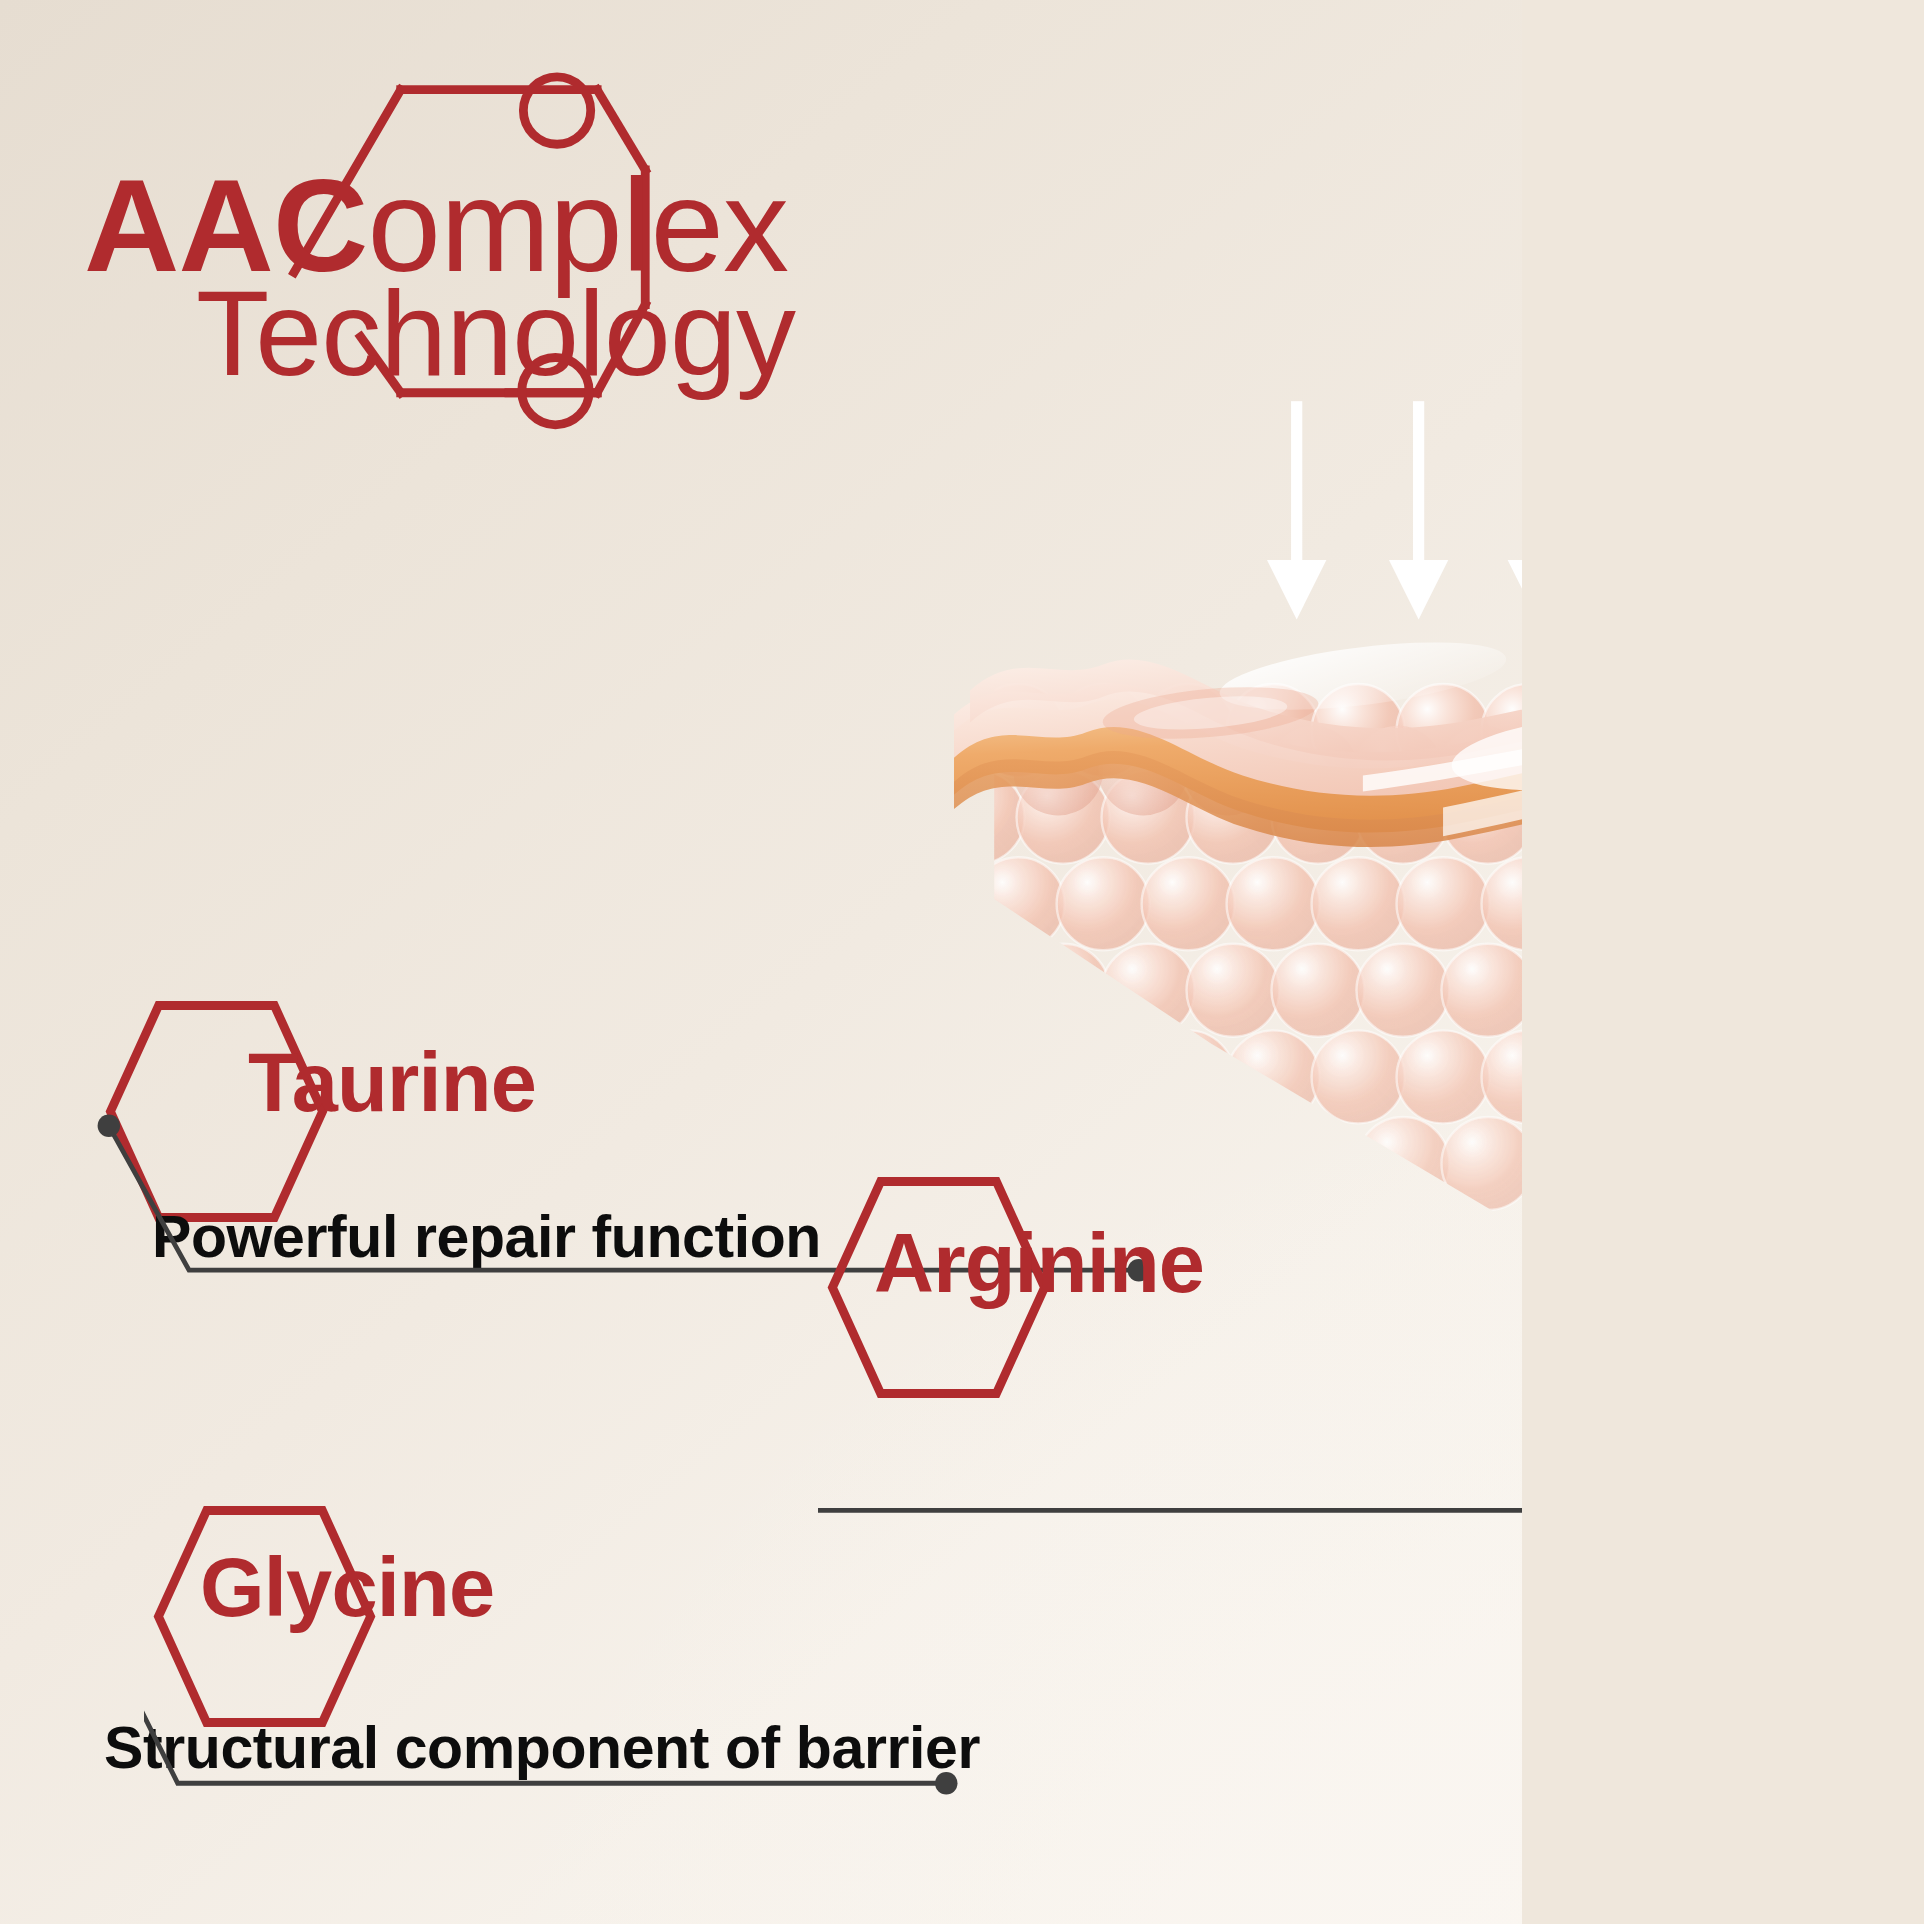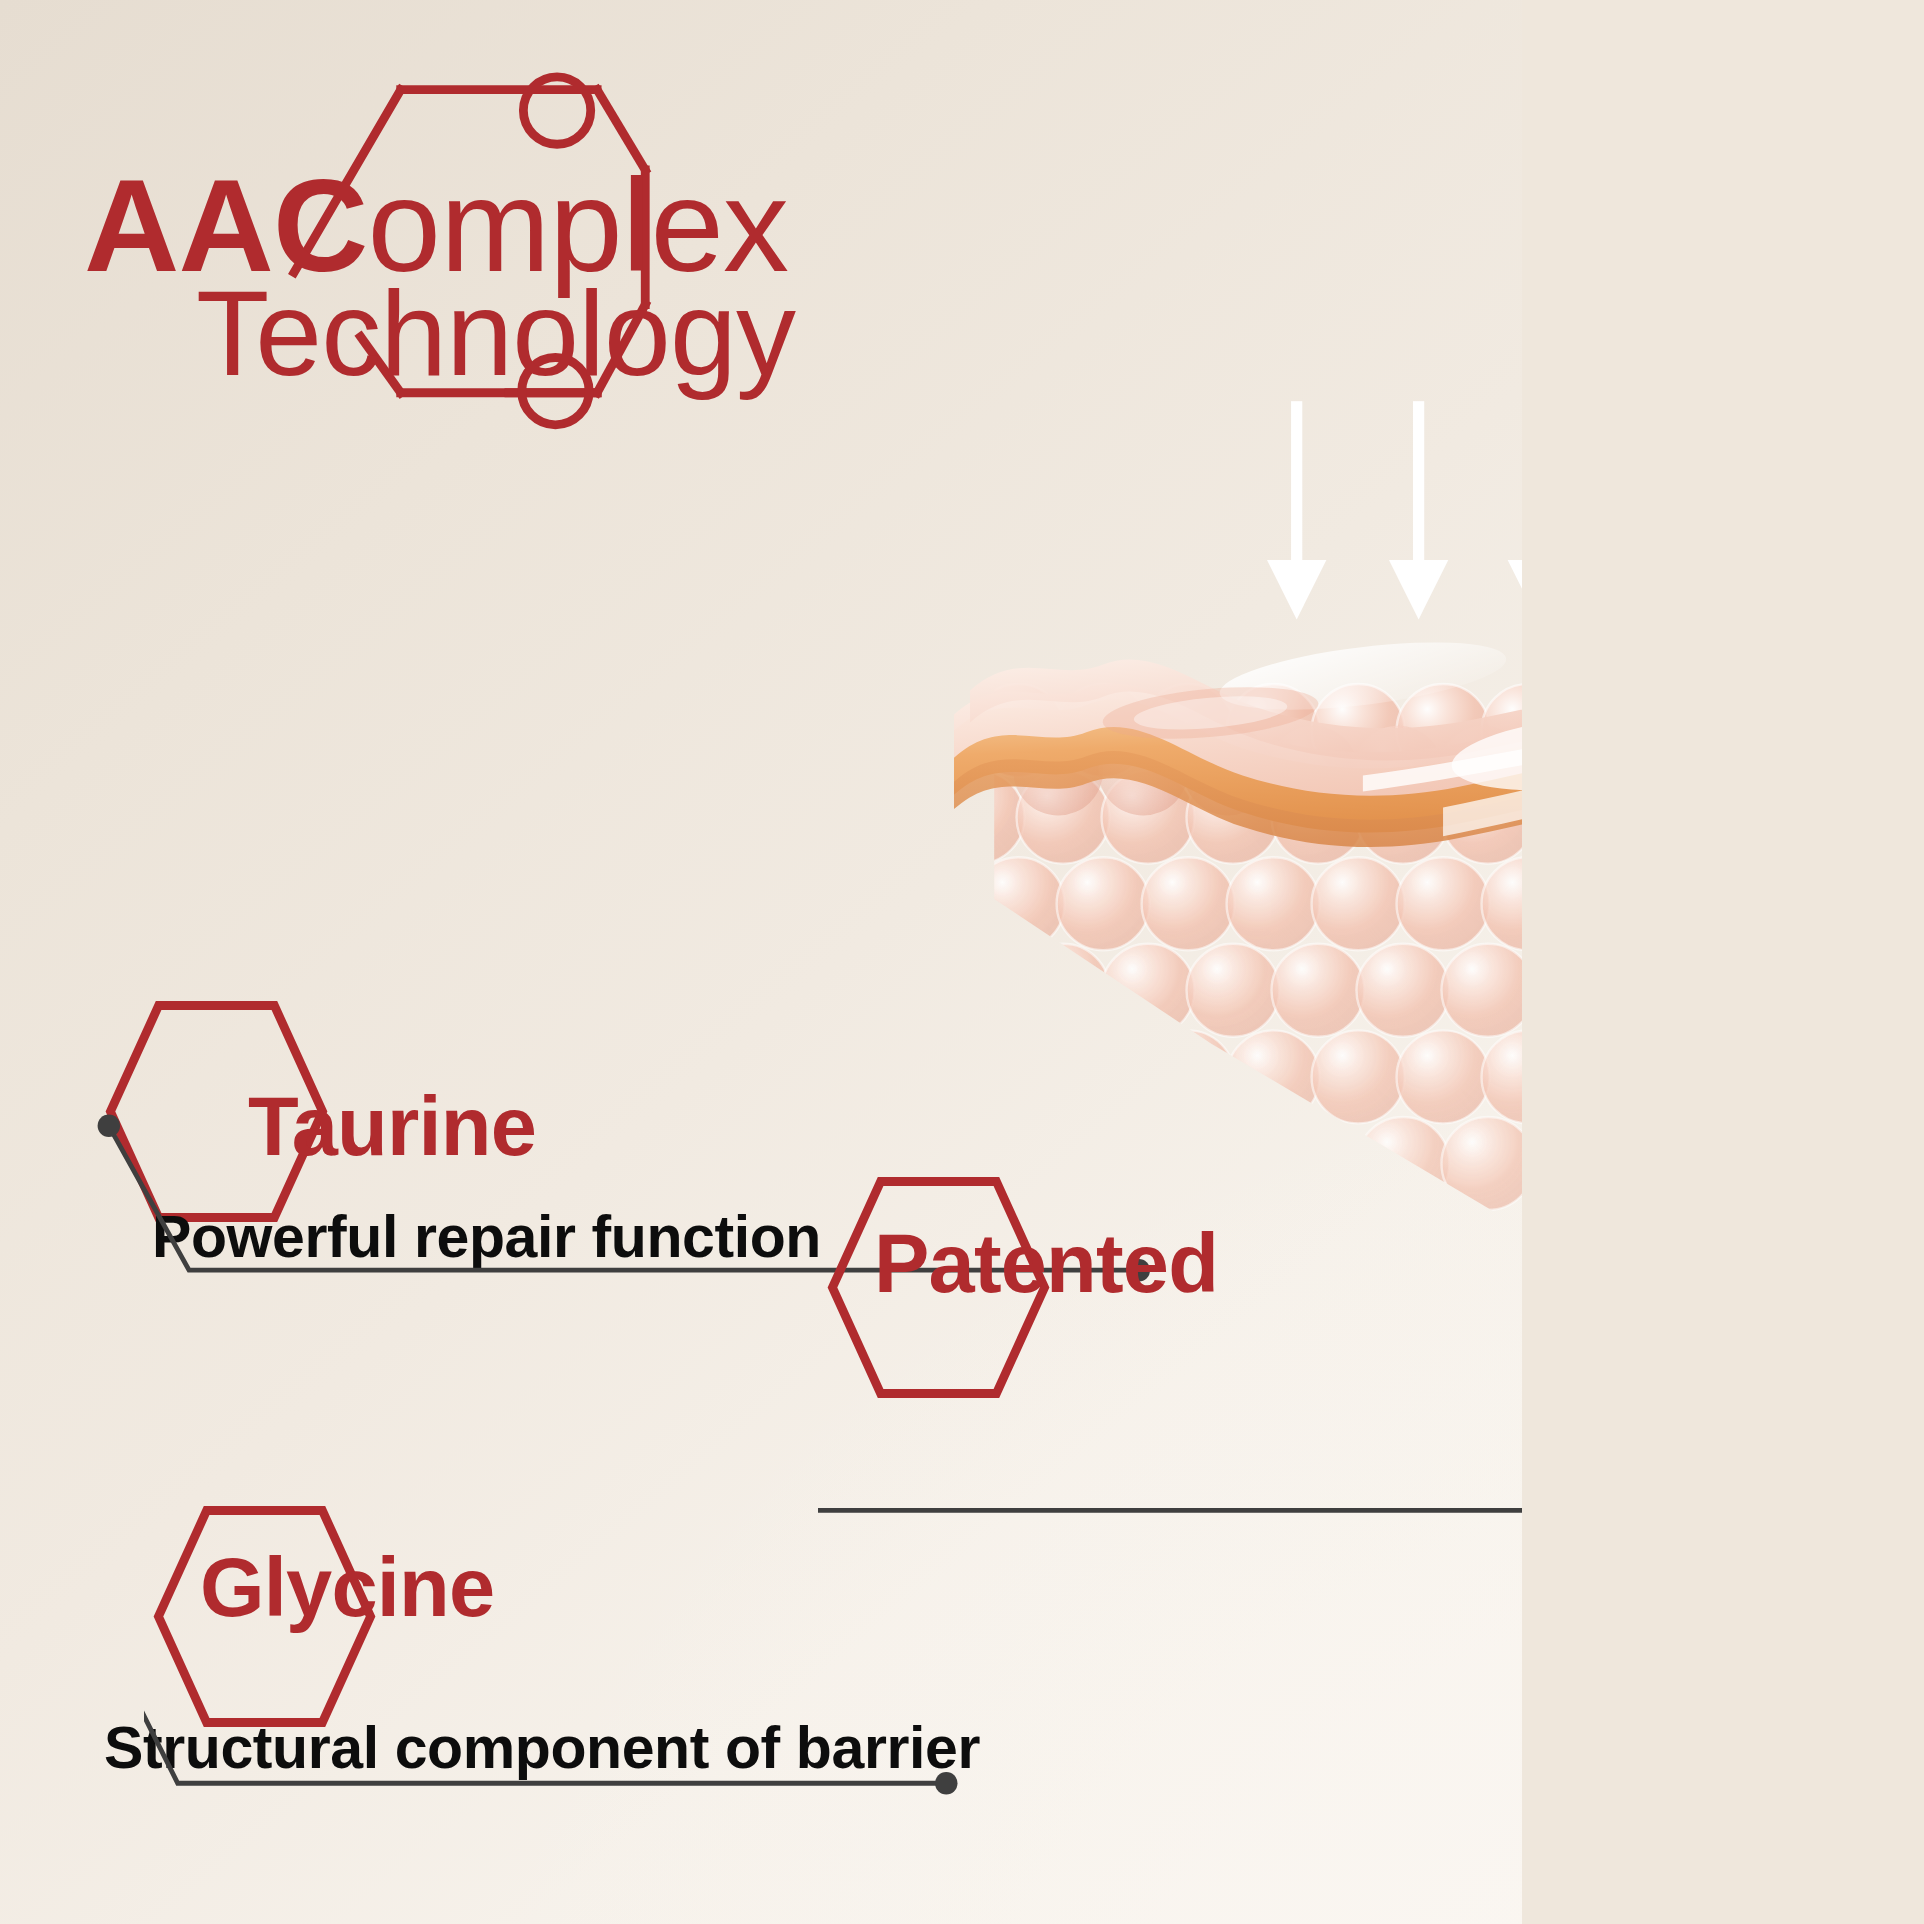--- a/index.html
+++ b/index.html
@@ -45,21 +45,21 @@
     position:absolute;color:#b02b2e;font-weight:bold;white-space:nowrap;
     font-size:83px;line-height:83px;letter-spacing:-0.8px;
   }
   .ing-desc{
     position:absolute;color:#0d0d0d;font-weight:600;white-space:nowrap;
     font-size:59px;line-height:59px;letter-spacing:-0.4px;
   }
   .connector{position:absolute;left:0;top:0;}
 
   #ing-taurine{left:96px;top:991px;width:1107px;height:337px;}
-  #ing-taurine .ing-name{left:152px;top:50px;margin-top:44px;}
+  #ing-taurine .ing-name{left:152px;top:50px;}
   #ing-taurine .ing-desc{left:56px;top:217px;}
 
   #ing-arginine{left:818px;top:1167px;width:1043px;height:377px;}
   #ing-arginine .ing-name{left:56px;top:55px;}
   #ing-arginine .ing-desc{left:-321px;top:233px;}
 
   #ing-glycine{left:144px;top:1496px;width:1059px;height:345px;}
   #ing-glycine .ing-name{left:56px;top:50px;}
   #ing-glycine .ing-desc{left:-40px;top:223px;}
 </style>
@@ -264,21 +264,21 @@
       <polyline points="16,168 116,348 1300,348" fill="none" stroke="#3f3f3f" stroke-width="6"></polyline>
       <circle cx="16" cy="168" r="14" fill="#3f3f3f"></circle>
       <circle cx="1300" cy="348" r="14" fill="#3f3f3f"></circle>
     </svg>
   </div>
 
   <div class="ingredient" id="ing-arginine">
     <svg class="hexbadge" width="241" height="241" viewBox="0 0 300 300">
       <polygon points="78,18 222,18 282,150 222,282 78,282 18,150" fill="none" stroke="#b02b2e" stroke-width="11"></polygon>
     </svg>
-    <div class="ing-name">Patented</div>
+    <div class="ing-name">Arginine</div>
     <svg class="connector" width="1043" height="377" viewBox="0 0 1300 470">
       <polyline points="1198,285 1090,428 -80,428" fill="none" stroke="#3f3f3f" stroke-width="6"></polyline>
       <circle cx="1198" cy="285" r="14" fill="#3f3f3f"></circle>
       <circle cx="-80" cy="428" r="14" fill="#3f3f3f"></circle>
     </svg>
   </div>
 
   <div class="ingredient" id="ing-glycine">
     <svg class="hexbadge" width="241" height="241" viewBox="0 0 300 300">
       <polygon points="78,18 222,18 282,150 222,282 78,282 18,150" fill="none" stroke="#b02b2e" stroke-width="11"></polygon>

